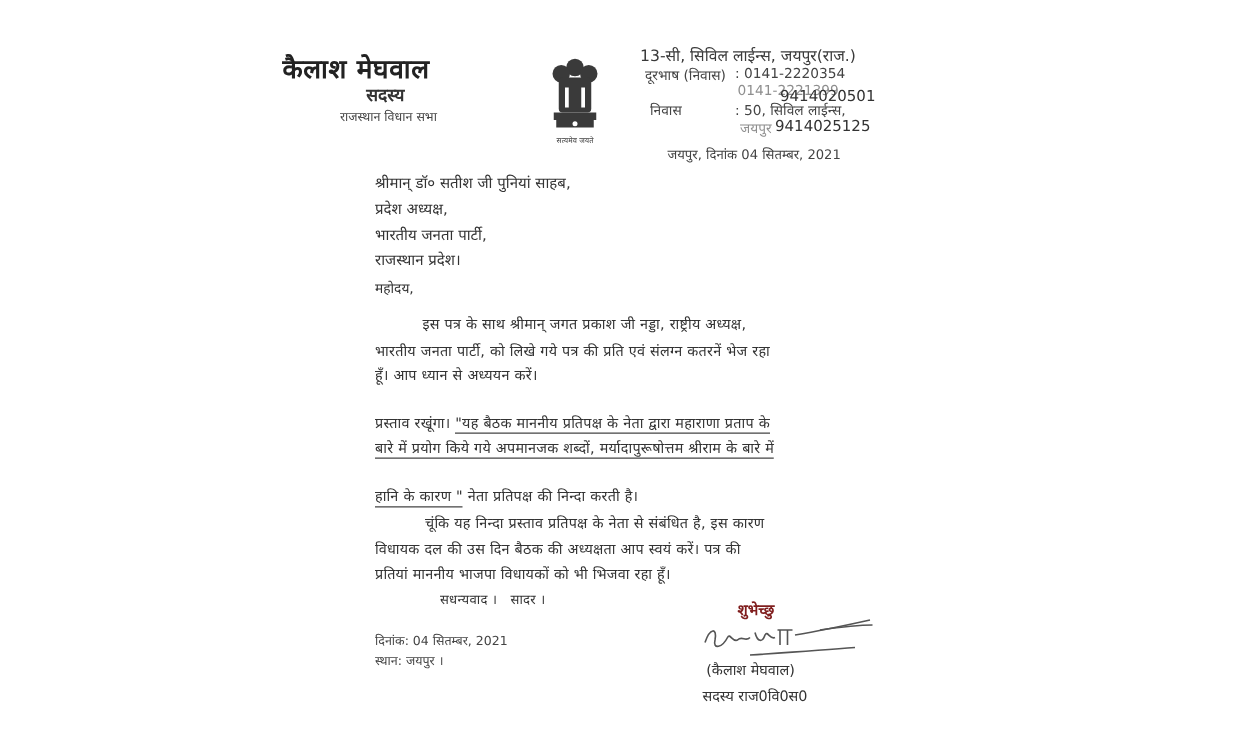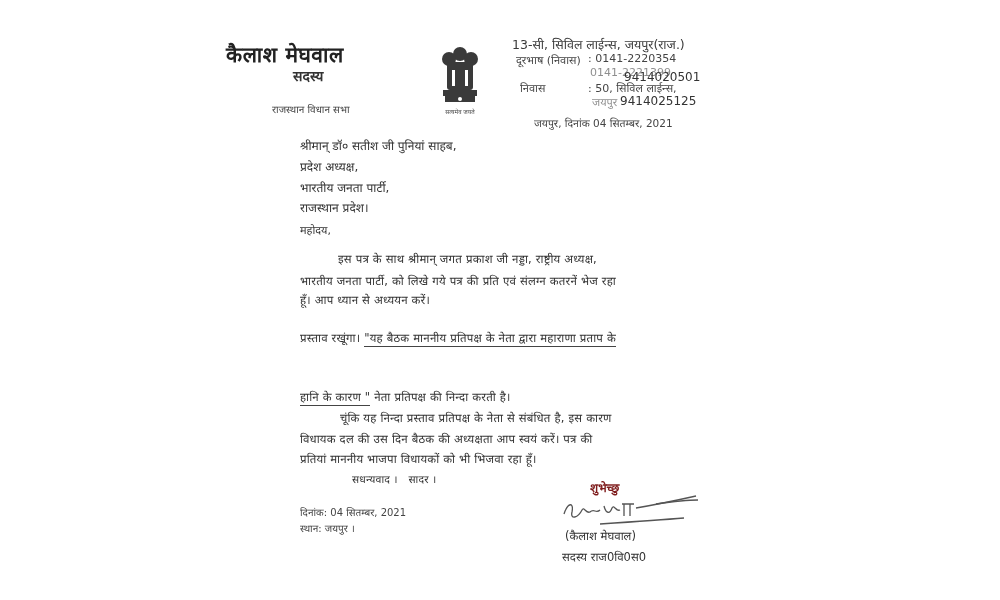--- a/index.html
+++ b/index.html
@@ -4,21 +4,21 @@
 <style>
   html, body { margin: 0; padding: 0; }
   body {
     width: 1000px; height: 600px; background: #ffffff; position: relative; overflow: hidden;
     font-family: "DejaVu Sans", sans-serif; color: #2a2a2a;
   }
   .page { position: absolute; left: 0; top: 0; width: 848px; height: 600px; }
   .abs { position: absolute; white-space: nowrap; }
   .name { left: 226px; top: 40px; font-size: 21px; font-weight: bold; color: #222; letter-spacing: 0.5px; }
   .designation { left: 293px; top: 66px; font-size: 14px; font-weight: bold; color: #333; }
-  .assembly { left: 272px; top: 86px; font-size: 10px; color: #444; margin-top: 16px; }
+  .assembly { left: 272px; top: 86px; font-size: 10px; color: #444; }
   .emblem { left: 432px; top: 42px; width: 56px; height: 76px; }
   .addr { font-size: 11px; color: #444; }
   .addr1 { left: 512px; top: 36px; font-size: 12.5px; color: #3a3a3a; }
   .addr2l { left: 516px; top: 52px; }
   .addr2v { left: 588px; top: 52px; }
   .addr3v { left: 590px; top: 66px; }
   .addr3o { left: 624px; top: 70px; font-size: 12px; color: #333; }
   .addr4l { left: 520px; top: 80px; }
   .addr4v { left: 588px; top: 80px; }
   .addr5v { left: 592px; top: 94px; }
@@ -79,20 +79,21 @@
   <div class="abs rcpt" style="top:222px; font-size:11px">महोदय,</div>
 
   <div class="abs para" style="left:338px; top:251px">इस पत्र के साथ श्रीमान् जगत प्रकाश जी नड्डा, राष्ट्रीय अध्यक्ष,</div>
   <div class="abs para" style="left:300px; top:273px">भारतीय जनता पार्टी, को लिखे गये पत्र की प्रति एवं संलग्न कतरनें भेज रहा</div>
   <div class="abs para" style="left:300px; top:292px">हूँ। आप ध्यान से अध्ययन करें।</div>
 
   <div class="abs para" style="left:300px; top:330px">
     <span>प्रस्ताव रखूंगा।</span>
     <span class="ul">"यह बैठक माननीय प्रतिपक्ष के नेता द्वारा महाराणा प्रताप के</span>
   </div>
+  <div class="abs para ul" style="left:300px; top:350px">बारे में प्रयोग किये गये अपमानजक शब्दों, मर्यादापुरूषोत्तम श्रीराम के बारे में</div>
   <div class="abs para" style="left:300px; top:389px">
     <span class="ul">हानि के कारण "</span>
     <span>नेता प्रतिपक्ष की निन्दा करती है।</span>
   </div>
 
   <div class="abs para" style="left:340px; top:410px">चूंकि यह निन्दा प्रस्ताव प्रतिपक्ष के नेता से संबंधित है, इस कारण</div>
   <div class="abs para" style="left:300px; top:451px">प्रतियां माननीय भाजपा विधायकों को भी भिजवा रहा हूँ।</div>
   <div class="abs para" style="left:300px; top:431px">विधायक दल की उस दिन बैठक की अध्यक्षता आप स्वयं करें। पत्र की</div>
   <div class="abs para" style="left:352px; top:472px; font-size:10.5px; white-space:pre">सधन्यवाद ।   सादर ।</div>
 

